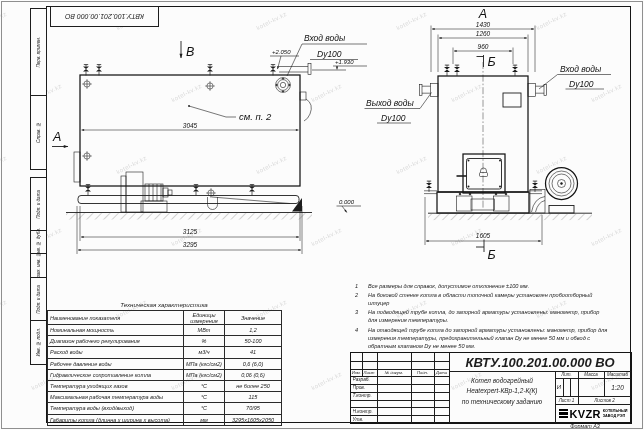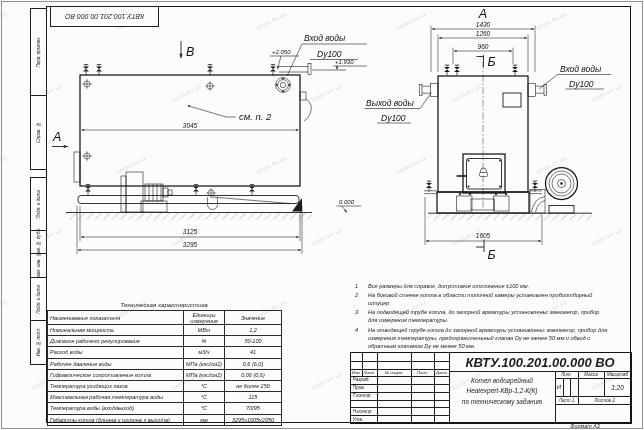--- a/index.html
+++ b/index.html
@@ -488,17 +488,29 @@
     <div class="tbc" style="left:98px;top:20px;width:106px;height:14px;font-size:6.5px;">Котел водогрейный</div>
     <div class="tbc" style="left:98px;top:31px;width:106px;height:12px;font-size:6.5px;">Heatexpert-КВр-1,2-К(К)</div>
     <div class="tbc" style="left:98px;top:42px;width:106px;height:12px;font-size:6.5px;">по техническому заданию</div>
     <div class="tbc" style="left:204px;top:18px;width:23px;height:7px;font-size:4.5px;">Лит.</div>
     <div class="tbc" style="left:227px;top:18px;width:26px;height:7px;font-size:4.5px;">Масса</div>
     <div class="tbc" style="left:253px;top:18px;width:27px;height:7px;font-size:4.5px;">Масштаб</div>
     <div class="tbc" style="left:204px;top:25px;width:7.7px;height:18px;font-size:6px;">И</div>
     <div class="tbc" style="left:253px;top:25px;width:27px;height:18px;font-size:6.5px;">1:20</div>
     <div class="tbc" style="left:204px;top:43px;width:23px;height:8px;font-size:4.6px;">Лист 1</div>
     <div class="tbc" style="left:227px;top:43px;width:53px;height:8px;font-size:4.6px;">Листов 2</div>
+    <div class="logo">
+      <span class="bars">
+          <i></i>
+          <i></i>
+          <i></i>
+        </span>
+      <span class="kv">KVZR</span>
+      <span class="sub">
+        <span>КОТЕЛЬНЫЙ</span>
+        <span>ЗАВОД РЭП</span>
+      </span>
+    </div>
   </div>
 
   <div id="format">Формат А3</div>
   <div class="sheet-edge"></div>
 </div>
 
 </body></html>

